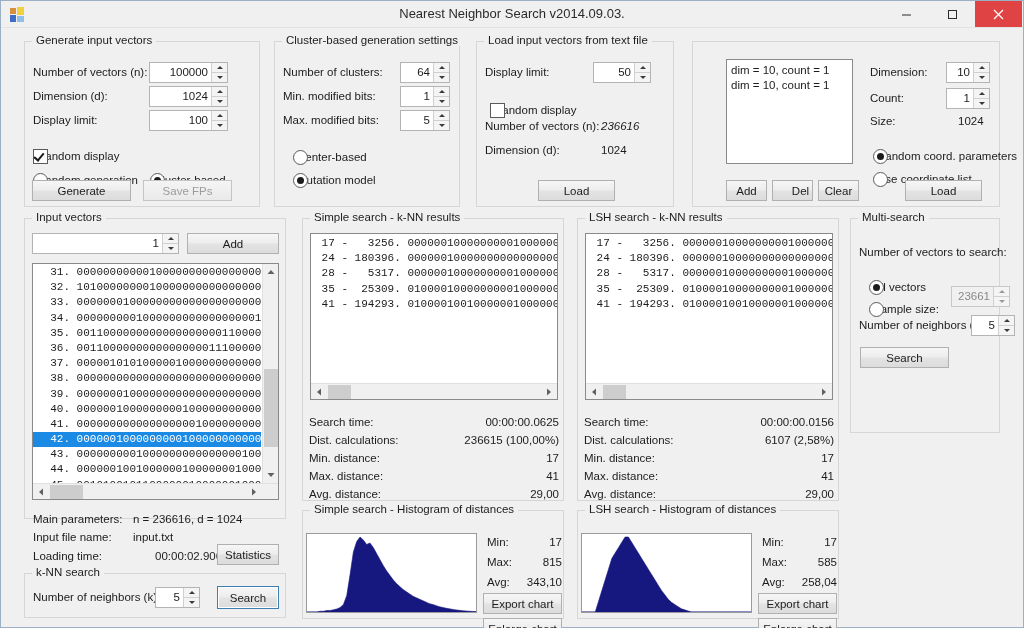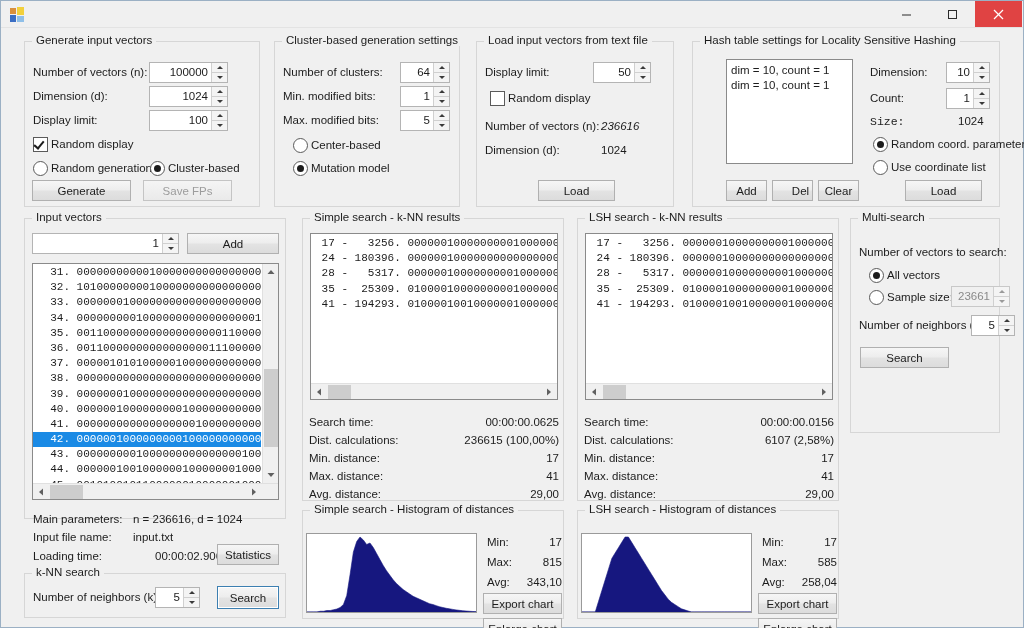--- a/index.html
+++ b/index.html
@@ -132,22 +132,23 @@
   }
   .btn.disabled { color: #9c9c9c; border-color: #c4c4c4;
     background: linear-gradient(to bottom, #f4f4f4, #eaeaea); }
   .btn.focus { border: 1px solid #3c7fb1; box-shadow: inset 0 0 0 1px #ffffff; }
 
   
   .chk, .rad {
     position: absolute;
     font-size: 11.5px; color: #1c1c1c;
     white-space: nowrap;
-    padding-left: 18px;
+    padding-left: 4px;
     line-height: 14px;
+    margin-top: 12px;
   }
   .chk::before {
     content: ""; position: absolute; left: 0; top: 0;
     width: 13px; height: 13px;
     background: #ffffff; border: 1px solid #5a5a5a;
   }
   .chk.on::after {
     content: ""; position: absolute; left: 3px; top: 2px;
     width: 4px; height: 8px;
     border: solid #1c1c1c; border-width: 0 2px 2px 0;
@@ -228,20 +229,21 @@
 
 <div class="window">
 
   <div class="titlebar">
     <div class="app-icon">
       <span class="sq a"></span>
         <span class="sq b"></span>
       <span class="sq c"></span>
         <span class="sq d"></span>
     </div>
+    <div class="title-text">Nearest Neighbor Search v2014.09.03.</div>
     <div class="win-btn min">
       <svg width="11" height="11" viewBox="0 0 11 11">
           <line x1="1" y1="6" x2="10" y2="6" stroke="#2b2b2b" stroke-width="1"></line>
         </svg>
     </div>
     <div class="win-btn max">
       <svg width="11" height="11" viewBox="0 0 11 11">
           <rect x="1.5" y="1.5" width="8" height="8" fill="none" stroke="#2b2b2b" stroke-width="1"></rect>
         </svg>
     </div>
@@ -380,21 +382,20 @@
       <div class="lbl" style="left:8px; top:78px;">Number of vectors (n):</div>
       <div class="lbl" style="left:124px; top:78px;font-style:italic;">236616</div>
 
       <div class="lbl" style="left:8px; top:102px;">Dimension (d):</div>
       <div class="lbl" style="left:124px; top:102px;">1024</div>
 
       <div class="btn" style="left:61px; top:138px; width:77px; height:21px;">Load</div>
     </div>
 
     <div class="grp" style="left:690px; top:13px; width:308px; height:166px;">
-      <div class="grp-title">Hash table settings for Locality Sensitive Hashing</div>
 
       <div class="plainbox" style="left:33px; top:17px; width:127px; height:105px;">
         <div>dim = 10, count = 1</div>
         <div>dim = 10, count = 1</div>
       </div>
 
       <div class="lbl" style="left:177px; top:24px;">Dimension:</div>
       <div class="nud" style="left:253px; top:20px; width:44px;">
         <div class="nud-val">10</div>
         <div class="spin">
@@ -415,21 +416,21 @@
             <div>
               <span class="tri-up"></span>
             </div>
             <div class="sep"></div>
             <div>
               <span class="tri-dn"></span>
             </div>
           </div>
       </div>
 
-      <div class="lbl" style="left:177px; top:73px;font-family:Liberation Mono, monospace;">Size:</div>
+      <div class="lbl" style="left:177px; top:73px;">Size:</div>
       <div class="lbl" style="left:265px; top:73px;">1024</div>
 
       <div class="rad on" style="left:180px; top:95px;">Random coord. parameters</div>
       <div class="rad" style="left:180px; top:118px;">Use coordinate list</div>
 
       <div class="btn" style="left:33px; top:138px; width:41px; height:21px;">Add</div>
       <div class="btn" style="left:79px; top:138px; width:41px; height:21px;padding-left:16px;">Del</div>
       <div class="btn" style="left:125px; top:138px; width:41px; height:21px;">Clear</div>
       <div class="btn" style="left:212px; top:138px; width:77px; height:21px;">Load</div>
     </div>

